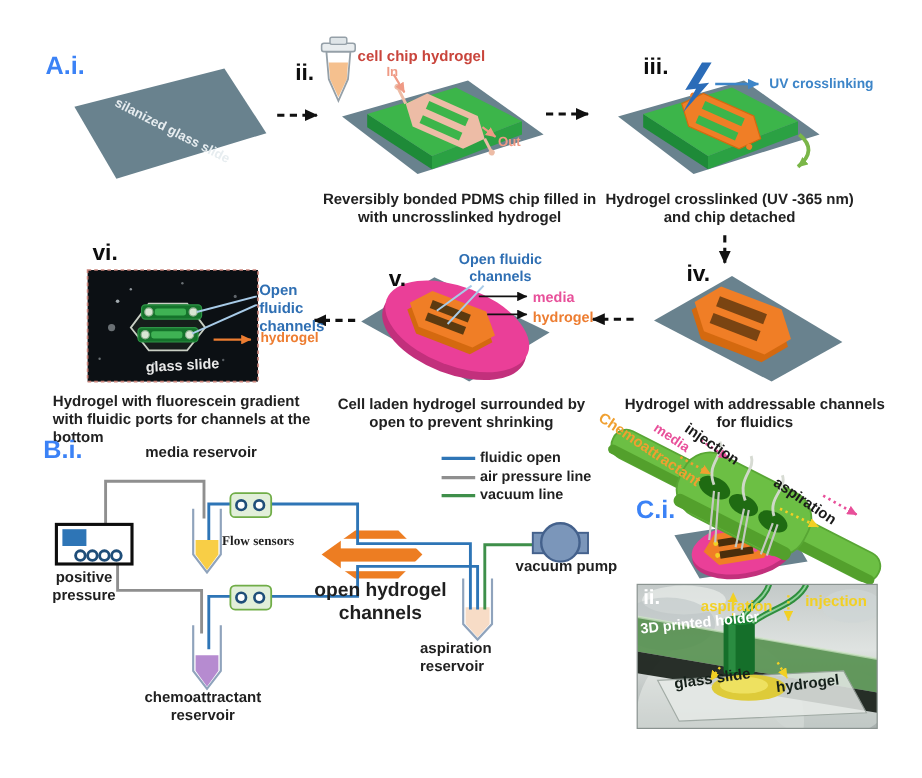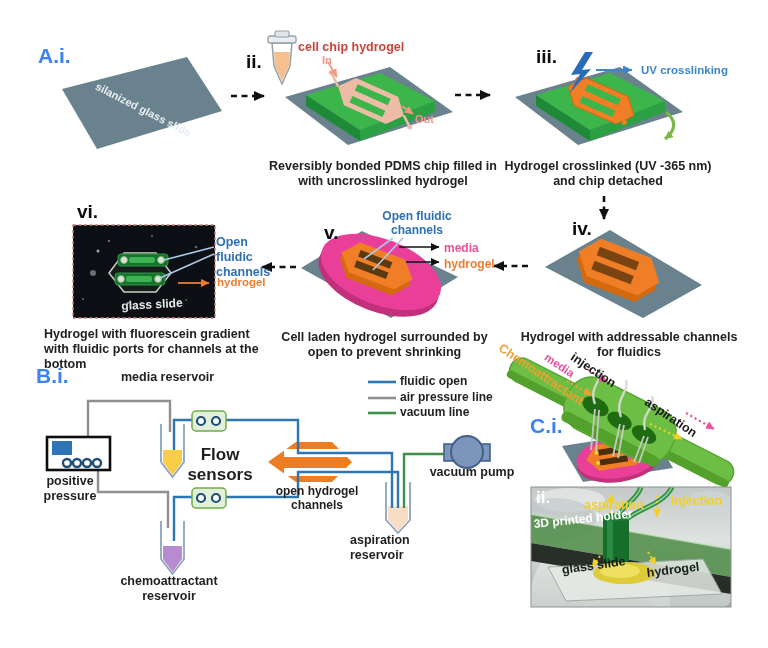--- a/index.html
+++ b/index.html
@@ -33,23 +33,23 @@
   .v-channels{left:381px;top:209px;width:72px;font-size:12px;color:#2f6fb3;text-align:center;}
   .v-media{left:444px;top:241px;font-size:12px;color:#e8509a;}
   .v-hydrogel{left:444px;top:257px;font-size:12px;color:#ed7d31;}
   .cap-v{left:272px;top:330px;width:225px;}
   .lab-iv{left:572px;top:218px;}
   .cap-iv{left:520px;top:330px;width:218px;}
   
   .lab-bi{left:36px;top:364px;}
   .b-media{left:121px;top:370px;width:100px;font-size:12.5px;}
   .b-pos{left:36px;top:474px;width:68px;font-size:12.5px;text-align:center;}
-  .b-flow{left:185px;top:445px;width:70px;font-size:17px;text-align:center;}
+  .b-flow{left:185px;top:445px;width:70px;font-size:11px;font-family:Liberation Serif, serif;}
   .b-chemo{left:104px;top:574px;width:130px;font-size:12.5px;text-align:center;}
-  .b-open{left:252px;top:484px;width:130px;font-size:12px;text-align:center;}
+  .b-open{left:252px;top:484px;width:130px;font-size:16px;text-align:center;}
   .b-asp{left:350px;top:533px;width:100px;font-size:12.5px;text-align:left;}
   .b-pump{left:422px;top:465px;width:100px;font-size:12.5px;text-align:center;}
   .leg-item{left:400px;font-size:12px;}
   .leg-0{top:374px;} .leg-1{top:390px;} .leg-2{top:405px;}
   
   .lab-ci{left:530px;top:394px;margin-top:20px;}
   .c-chemo{left:504px;top:341px;font-size:12.5px;color:#f0a030;transform:rotate(34deg);}
   .c-media{left:549px;top:351px;font-size:11.5px;color:#e8509a;transform:rotate(34deg);}
   .c-inj{left:576px;top:350px;font-size:12.5px;color:#1a1a1a;transform:rotate(34deg);}
   .c-asp{left:650px;top:395px;font-size:12.5px;color:#1a1a1a;transform:rotate(34deg);}

